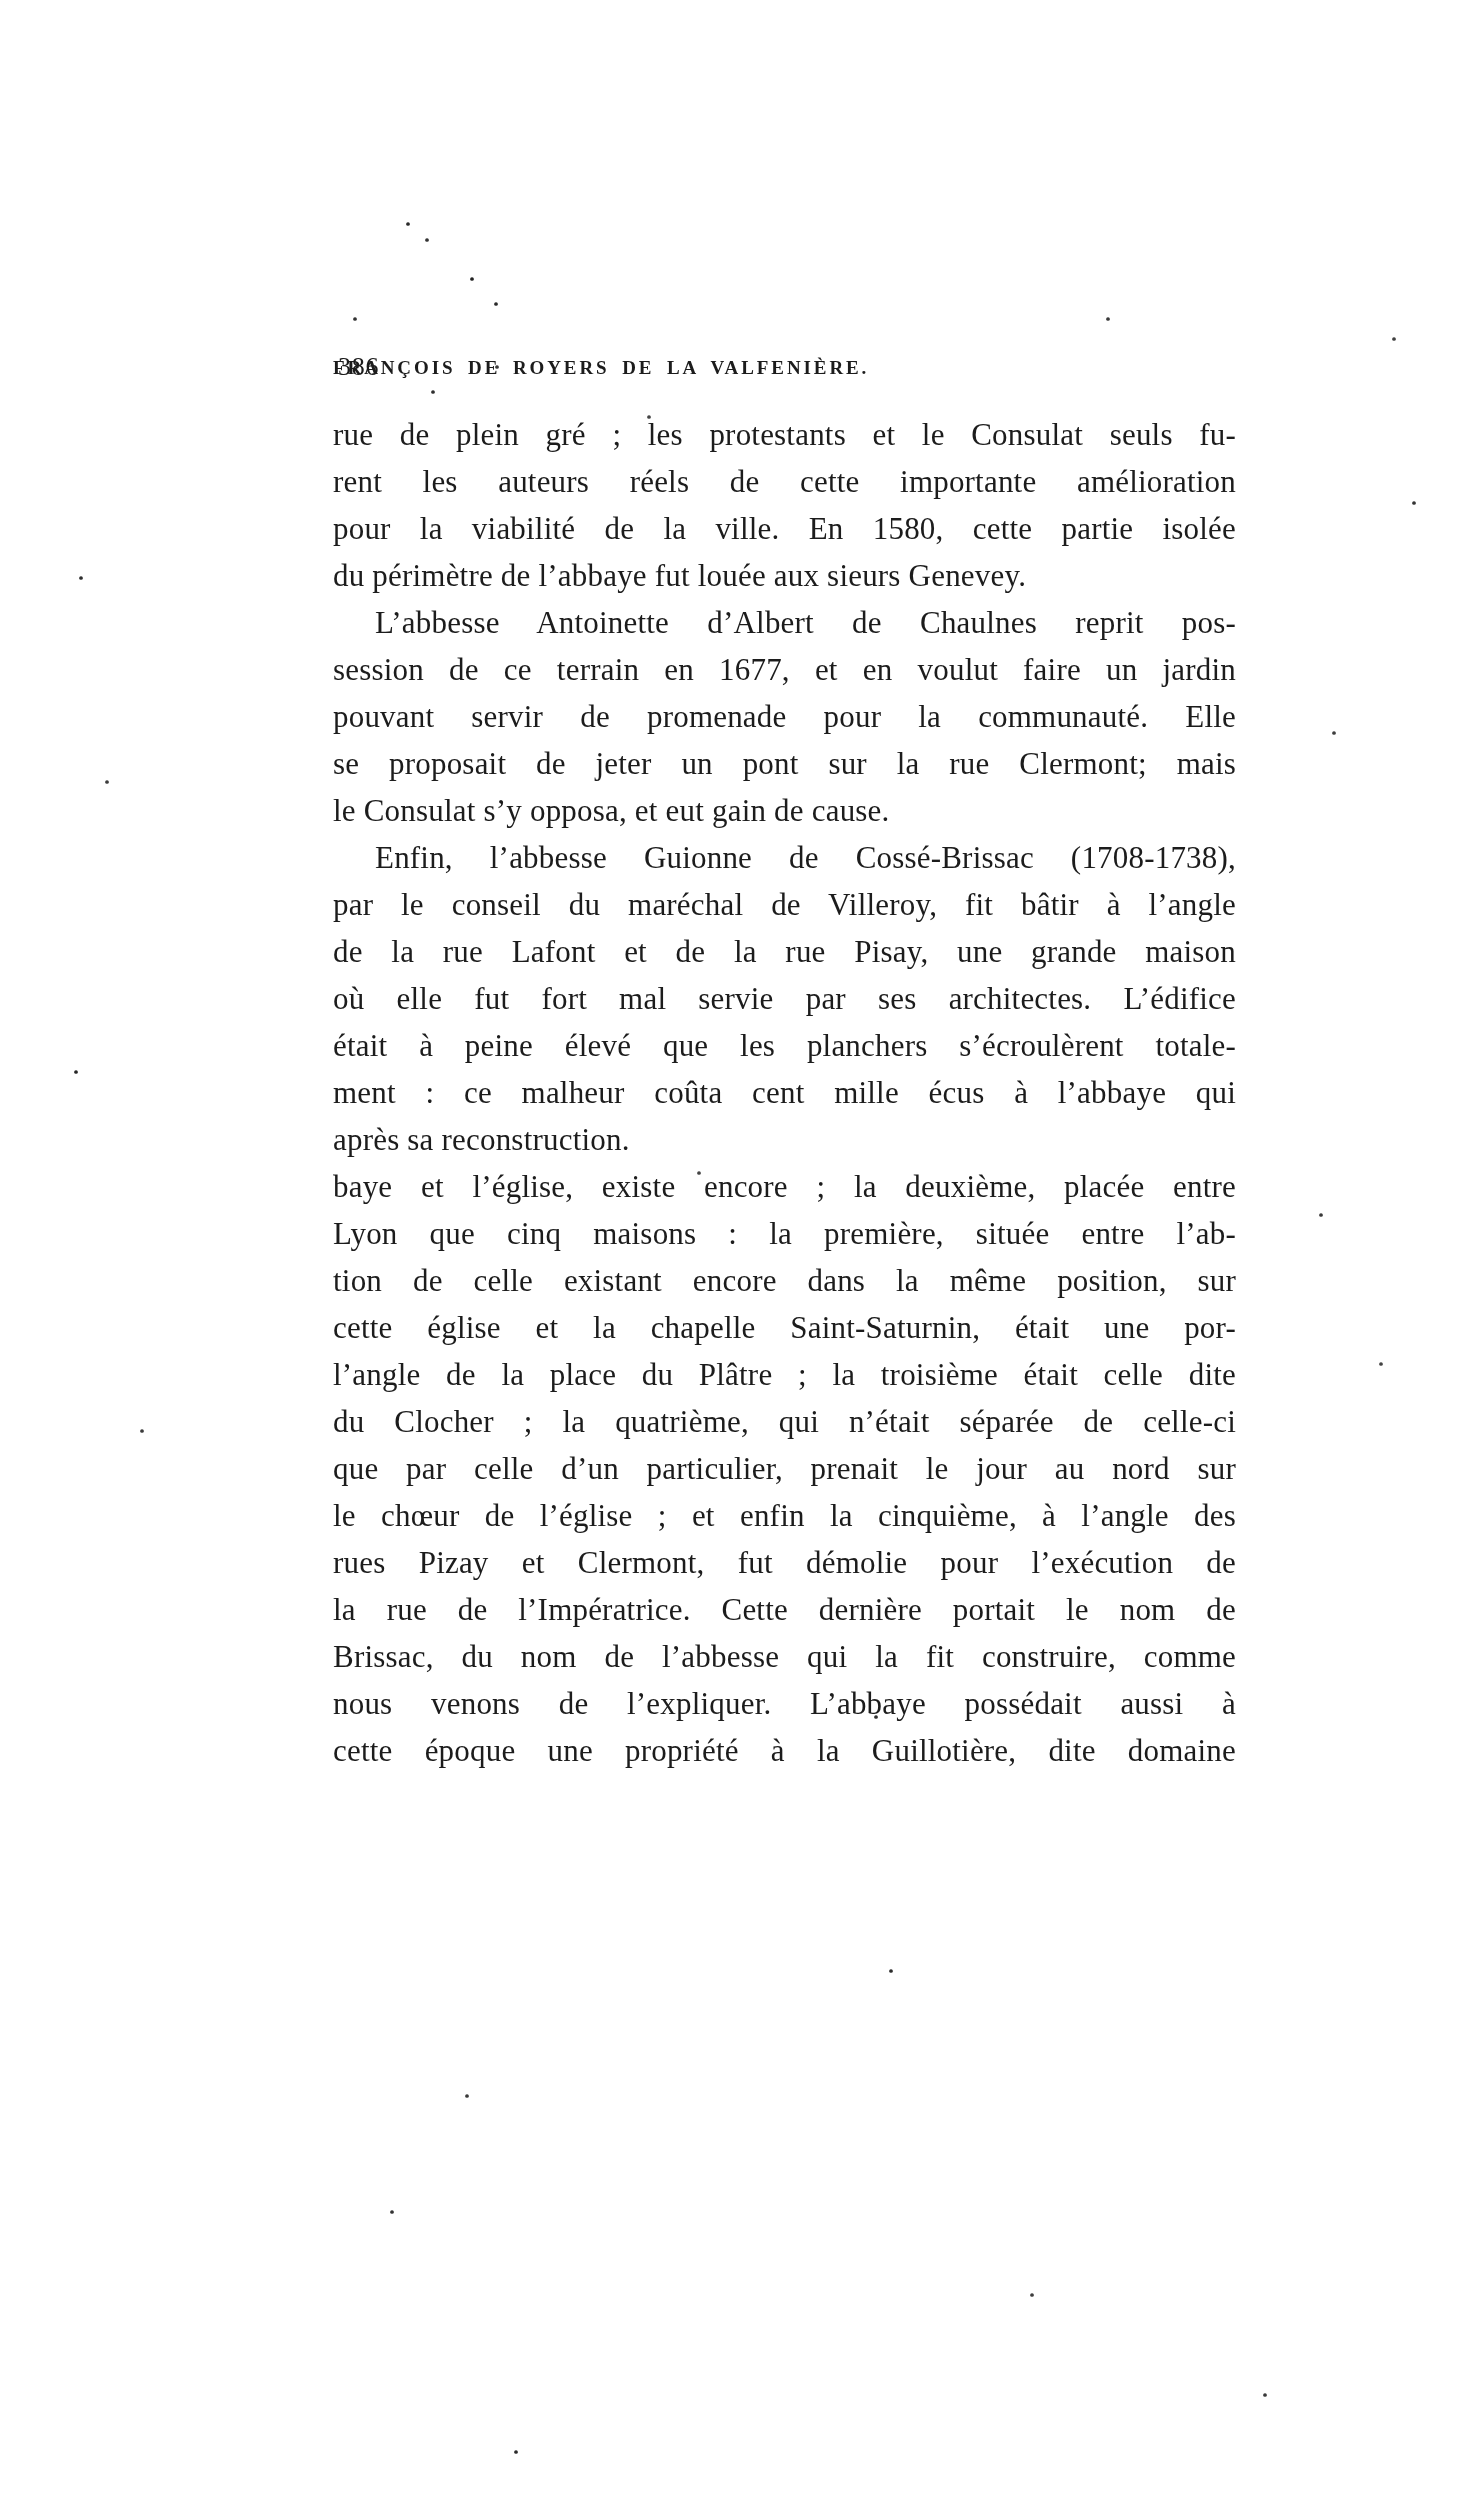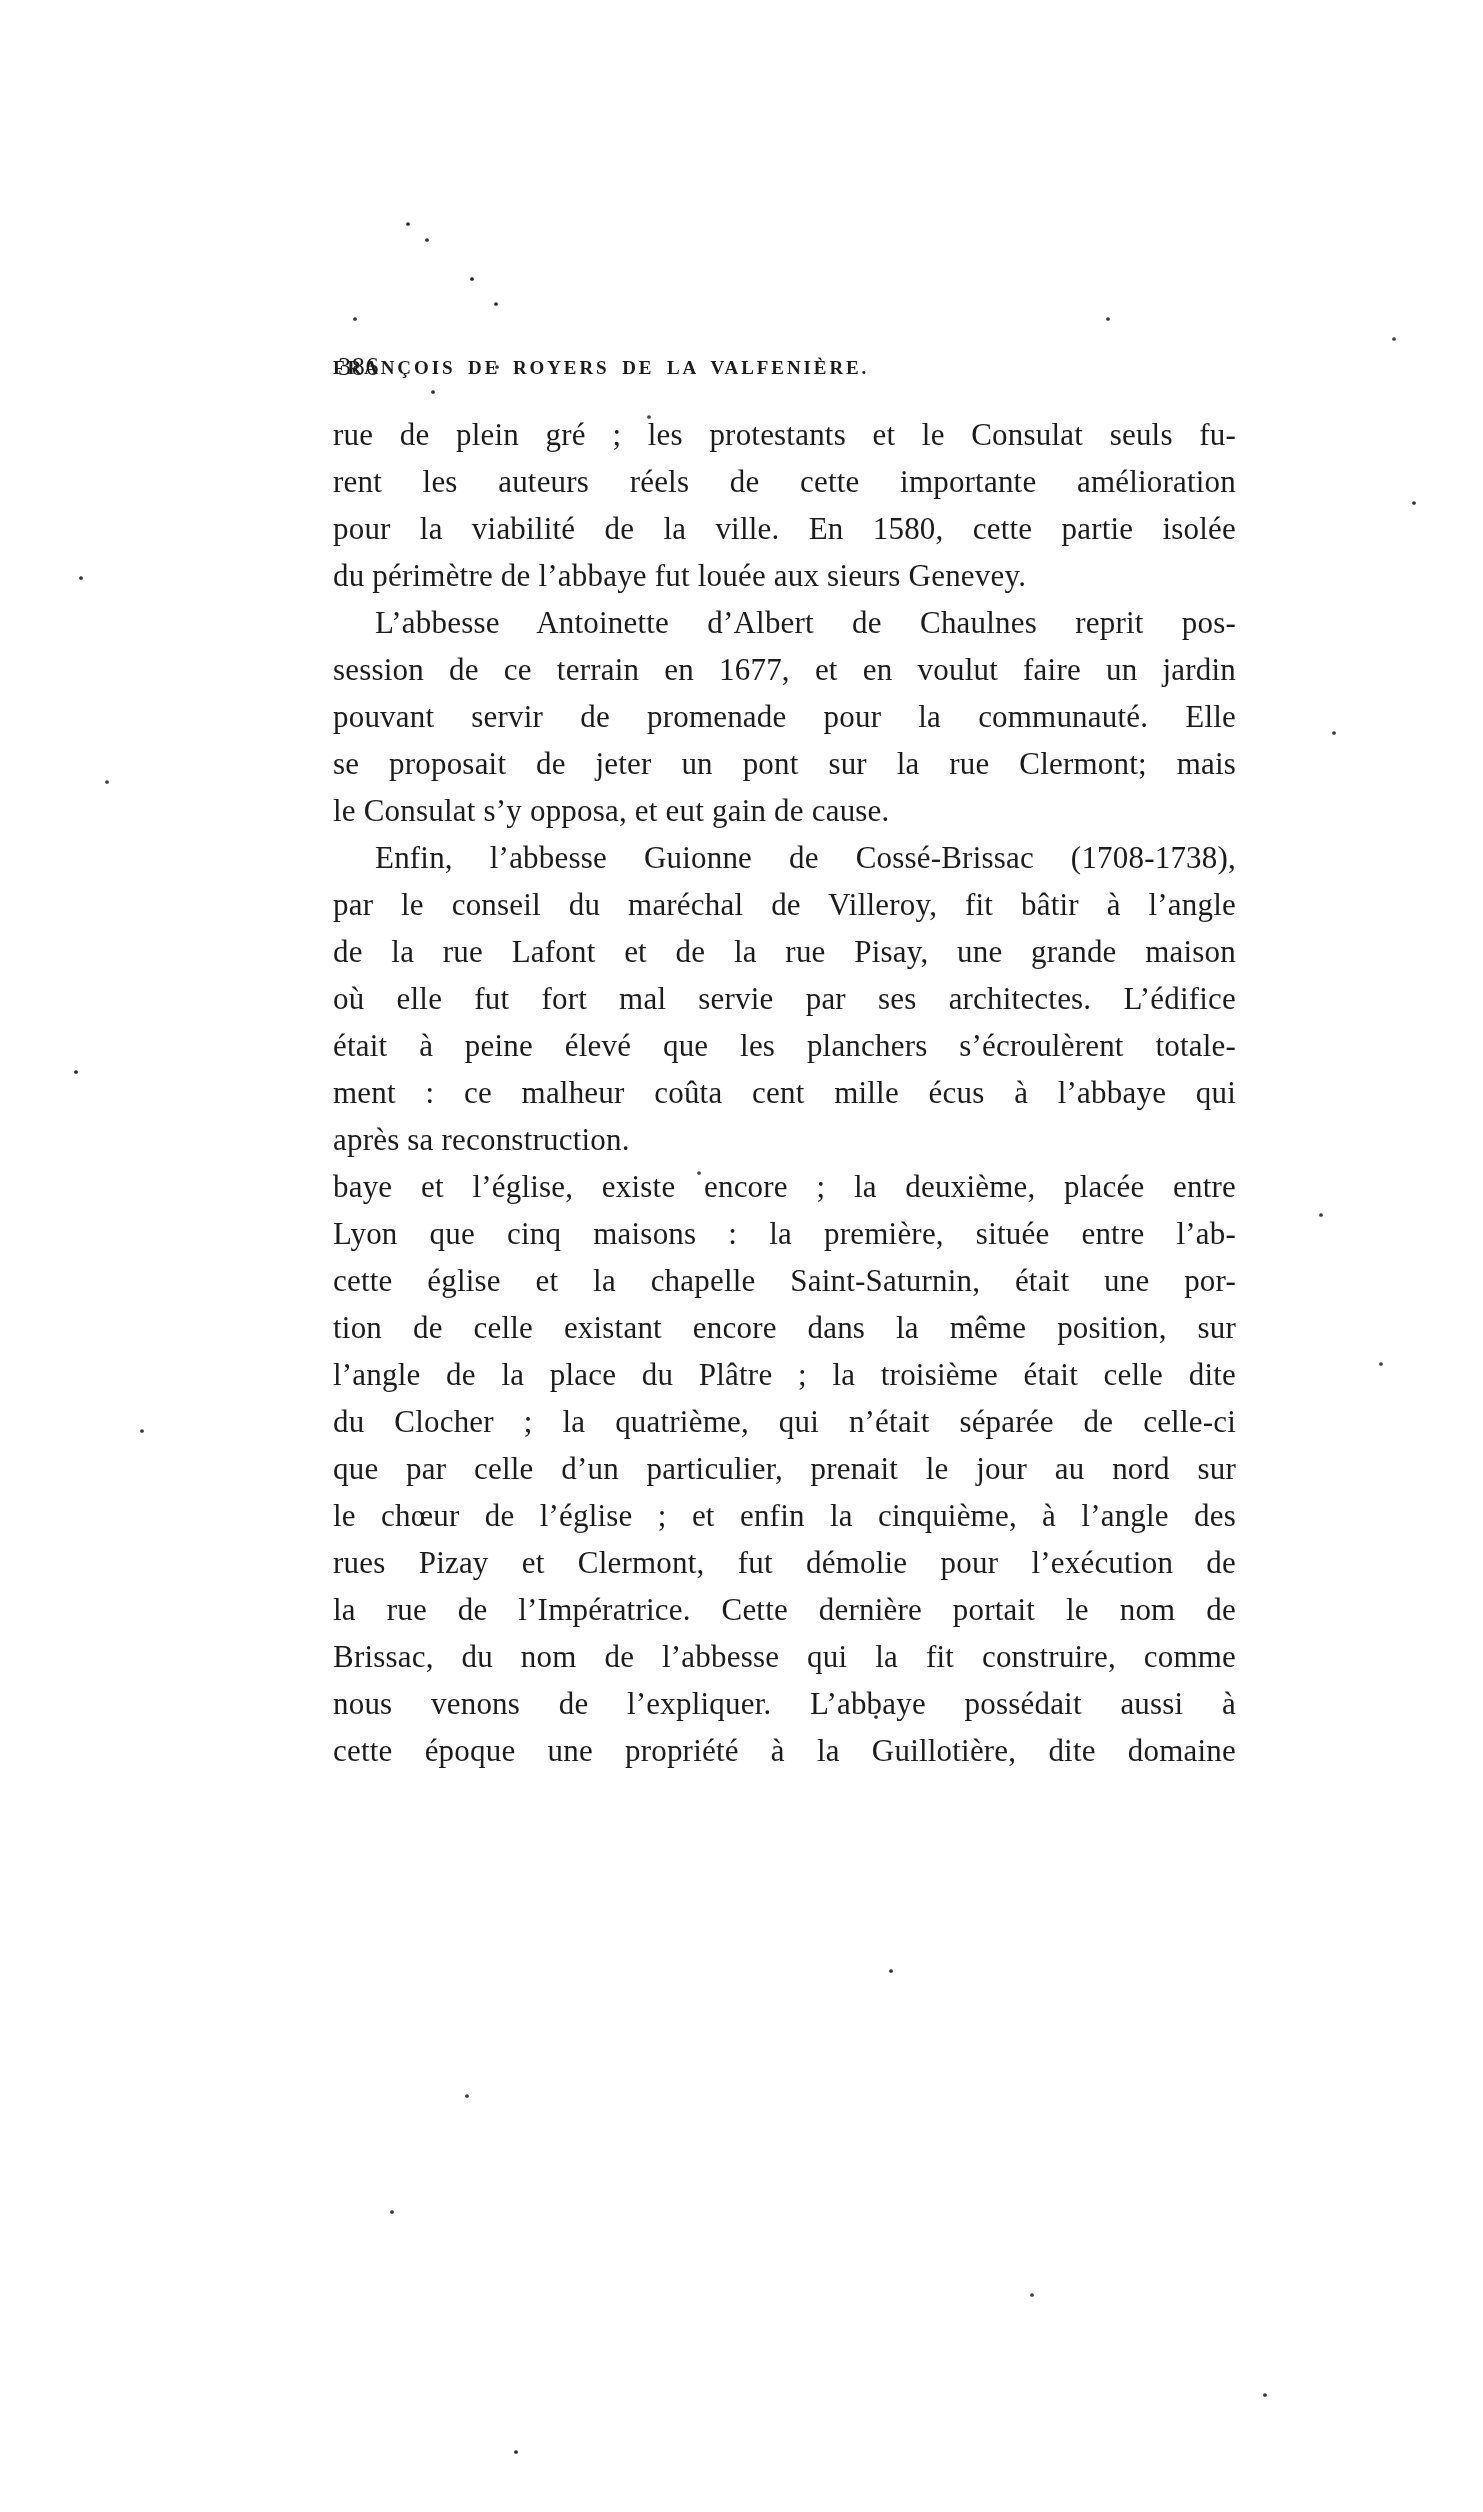--- a/index.html
+++ b/index.html
@@ -138,22 +138,22 @@
         <div class="line">par le conseil du maréchal de Villeroy,  fit bâtir à l’angle</div>
         <div class="line">de la rue Lafont et de la rue Pisay, une grande maison</div>
         <div class="line">où elle fut fort mal servie par ses  architectes. L’édifice</div>
         <div class="line">était à peine élevé que les planchers s’écroulèrent totale-</div>
         <div class="line">ment : ce malheur coûta cent mille écus à l’abbaye qui</div>
         <div class="line last">après sa reconstruction.</div>
       </div>
       <div>
         <div class="line">baye et l’église, existe encore ;  la deuxième, placée entre</div>
         <div class="line">Lyon que cinq maisons : la première,  située  entre l’ab-</div>
+        <div class="line">tion de celle existant encore dans la même position,  sur</div>
         <div class="line">cette église et la chapelle Saint-Saturnin, était une  por-</div>
-        <div class="line">tion de celle existant encore dans la même position,  sur</div>
         <div class="line">l’angle de la place du Plâtre ; la troisième  était celle dite</div>
         <div class="line">du Clocher ;  la quatrième, qui n’était séparée de celle-ci</div>
         <div class="line">que par celle d’un particulier, prenait le jour au nord sur</div>
         <div class="line">le chœur de l’église ; et enfin la cinquième,  à  l’angle des</div>
         <div class="line">rues Pizay et Clermont, fut démolie pour l’exécution  de</div>
         <div class="line">la rue de l’Impératrice. Cette dernière portait le nom de</div>
         <div class="line">Brissac, du nom de l’abbesse qui la fit construire, comme</div>
         <div class="line">nous  venons de l’expliquer. L’abbaye possédait aussi à</div>
         <div class="line">cette époque une propriété à la Guillotière, dite domaine</div>
       </div>

